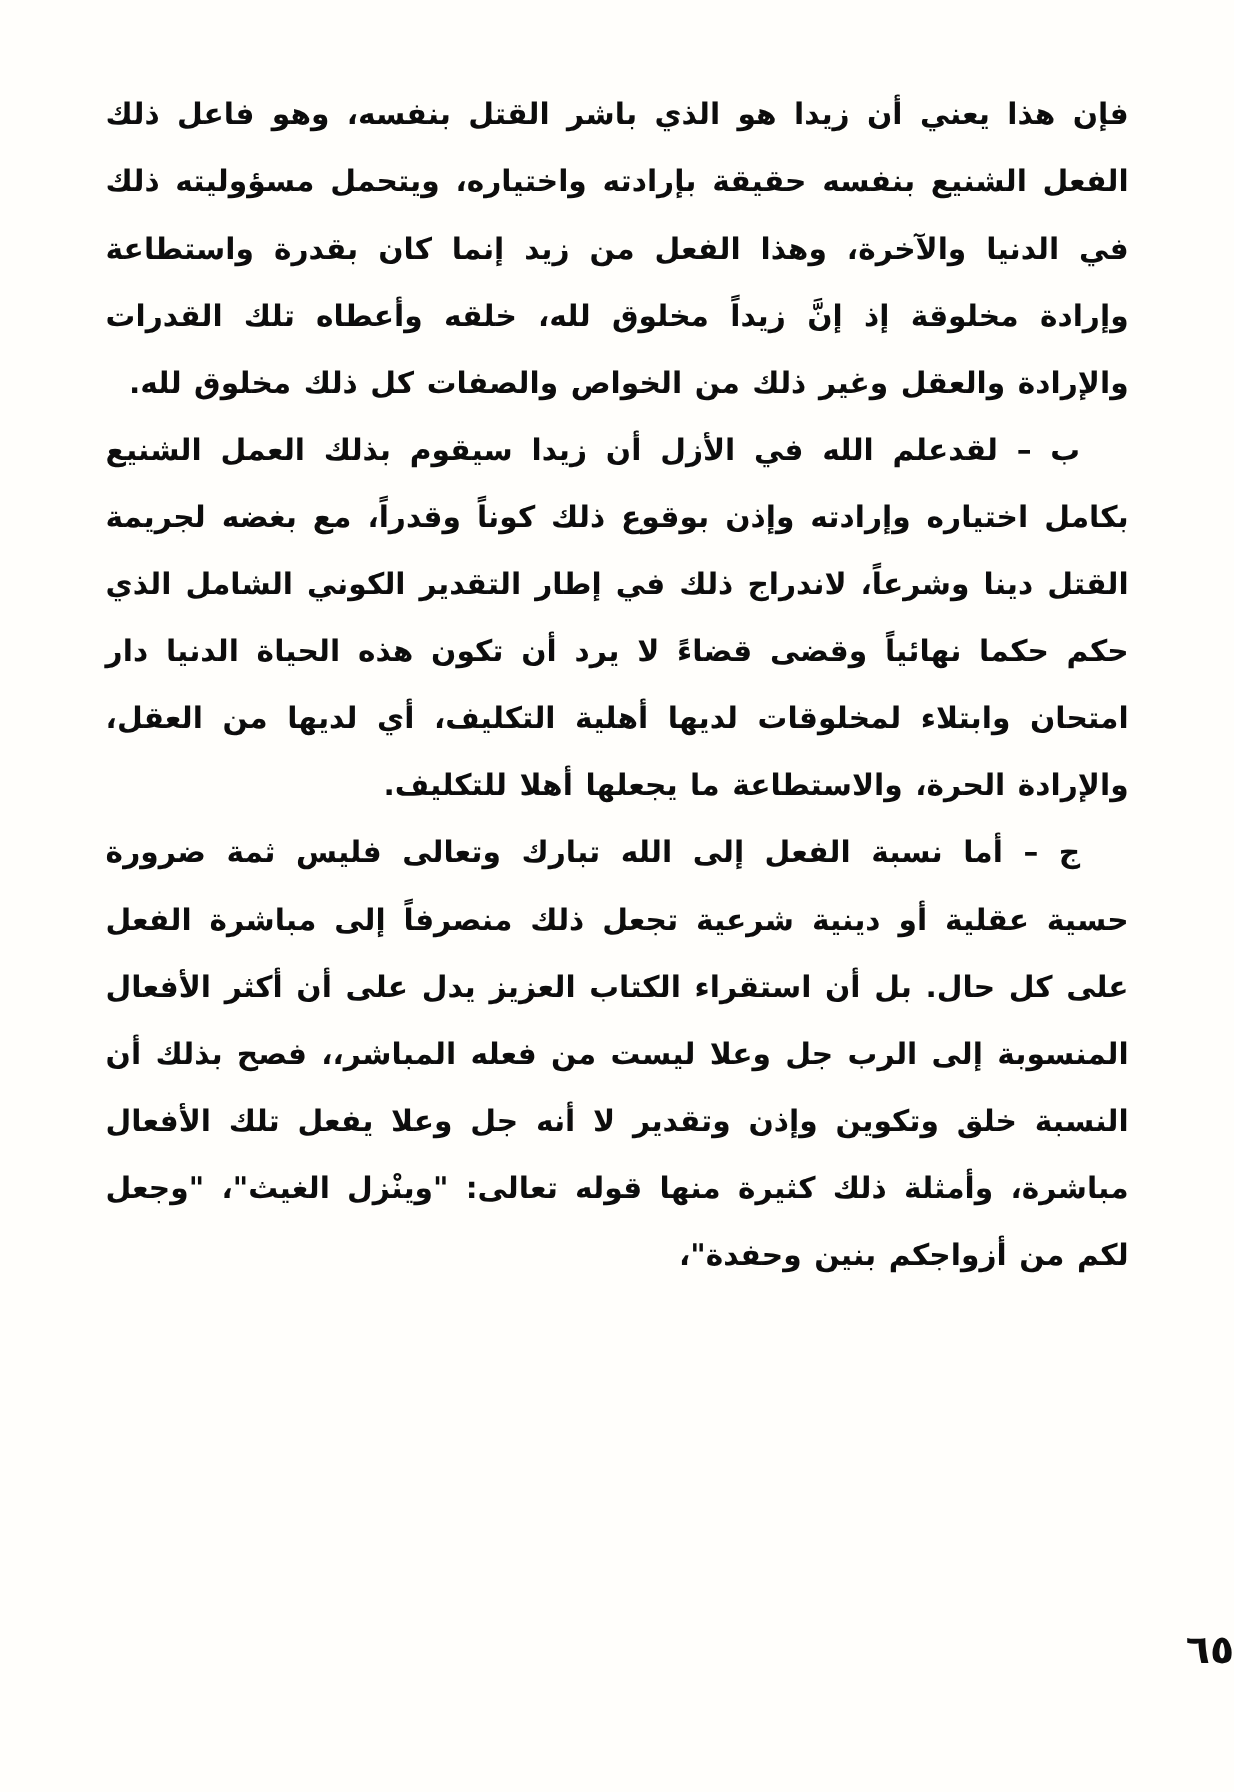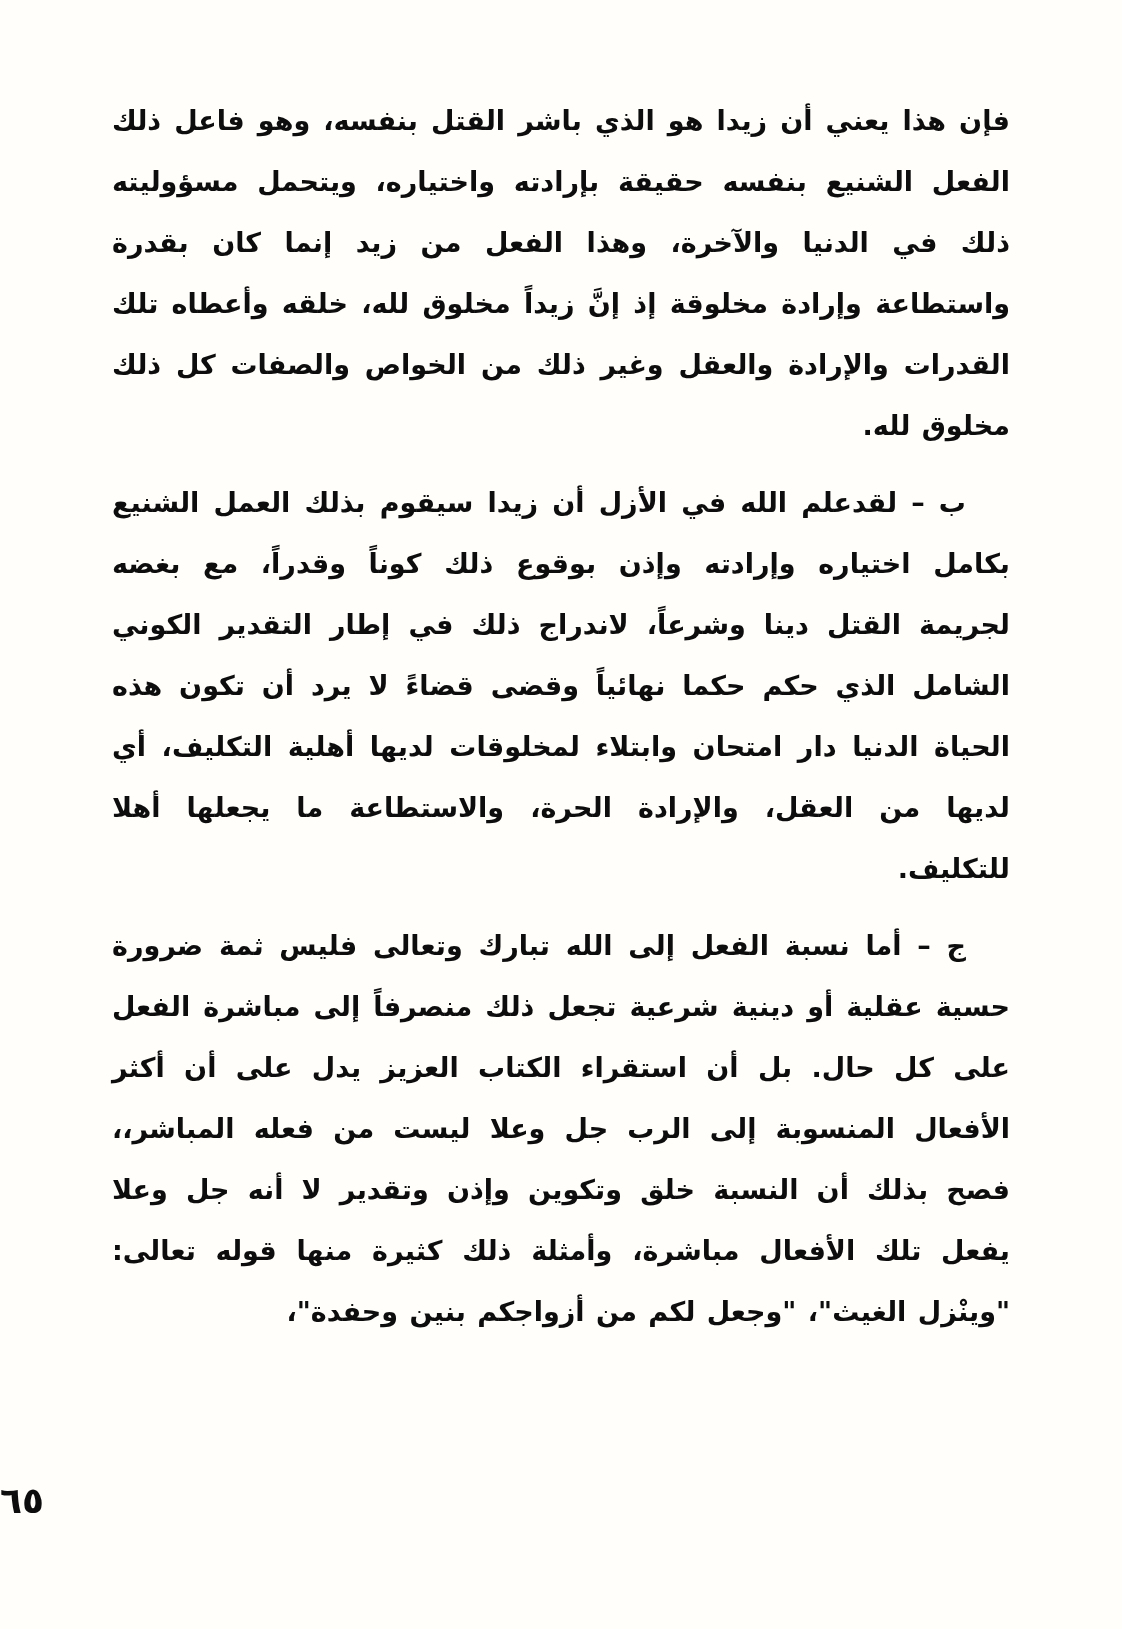--- a/index.html
+++ b/index.html
@@ -26,33 +26,33 @@
       left: 96px;
       direction: rtl;
       text-align: justify;
       font-size: 27px;
       font-weight: bold;
       line-height: 61px;
       letter-spacing: 0;
       word-spacing: 2px;
     }
     .para {
-      margin: 16px;
+      margin: 0;
       padding: 0;
       text-indent: 44px;
     }
     .para.no-indent {
       text-indent: 0;
     }
     .page-number {
       position: absolute;
       bottom: 108px;
       left: 0;
       right: 0;
-      text-align: left;
+      text-align: right;
       direction: rtl;
       font-size: 36px;
       font-weight: bold;
       color: #0d0d0d;
     }
   </style>
 </head>
 <body>
 
 <div class="page">

